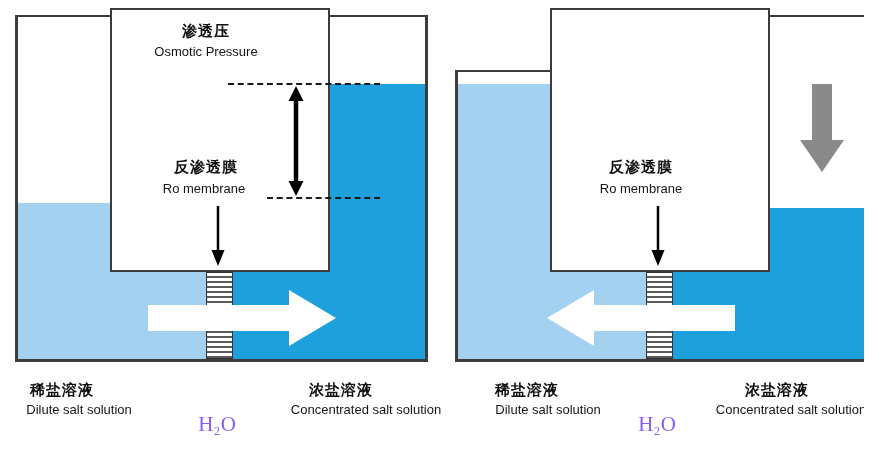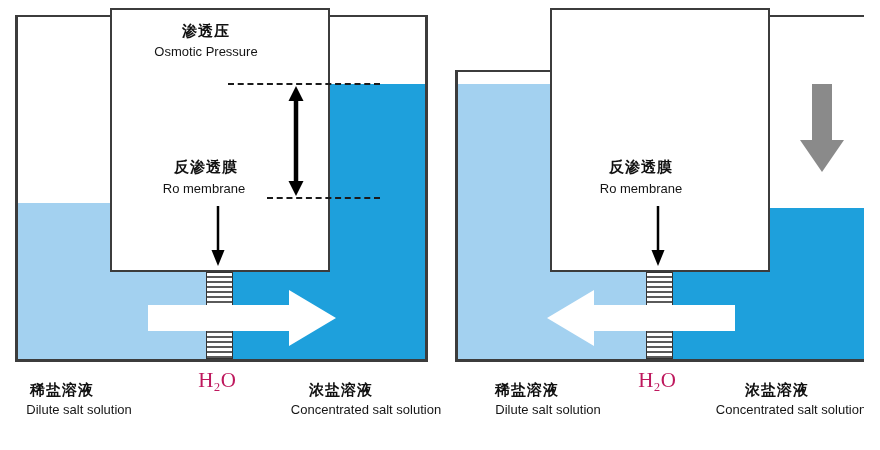--- a/index.html
+++ b/index.html
@@ -16,21 +16,21 @@
   .partition{position:absolute;background:#fff;border:2px solid var(--outline);z-index:4;}
   .liquid-light{position:absolute;background:var(--light-blue);z-index:1;}
   .liquid-dark{position:absolute;background:var(--dark-blue);z-index:1;}
   .membrane{position:absolute;z-index:2;border:1px solid #333;
     background:repeating-linear-gradient(180deg,#ffffff 0 3px,#5a5a5a 3px 5px);}
   .dashed{position:absolute;border-top:2px dashed #1a1a1a;z-index:7;}
   .svgabs{position:absolute;z-index:6;}
   .label{position:absolute;transform:translateX(-50%);white-space:nowrap;color:#111;z-index:8;text-align:center;}
   .zh{font-size:15px;font-weight:bold;letter-spacing:1px;}
   .en{font-size:13px;font-weight:normal;color:#151515;}
-  .h2o{font-family:"Liberation Serif","DejaVu Serif",serif;font-size:21px;font-weight:normal;color:#be185d;}
+  .h2o{font-family:"Liberation Serif","DejaVu Serif",serif;font-size:21px;font-weight:normal;color:#8b5cf6;margin-top:44px;}
 </style>
 </head>
 <body>
 
 <div class="stage">
 
   <div class="layer">
 
     <div class="liquid-light" style="left:18px;top:203px;width:92px;height:156px;"></div>
     <div class="liquid-light" style="left:110px;top:272px;width:96px;height:87px;"></div>

